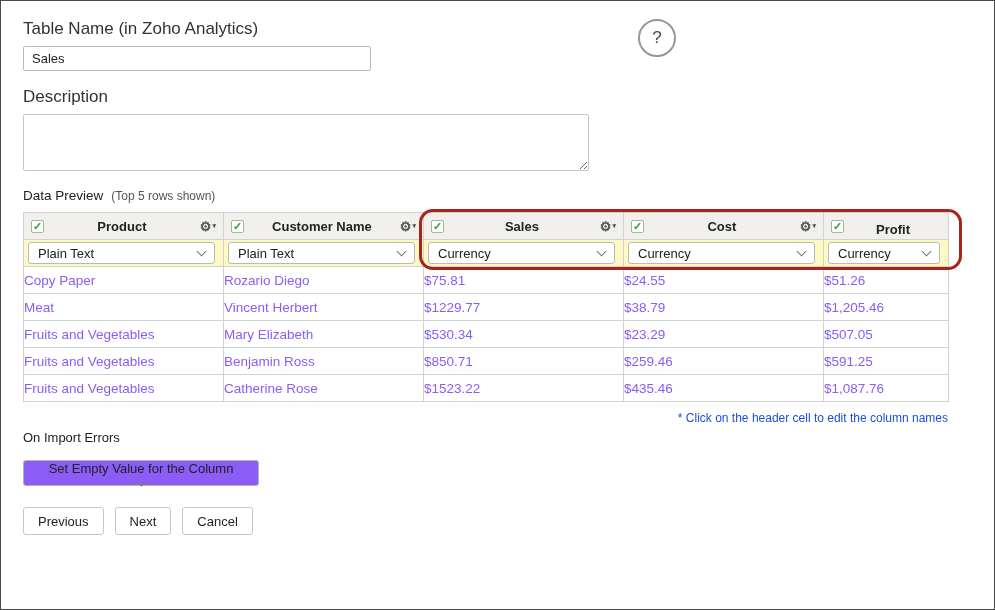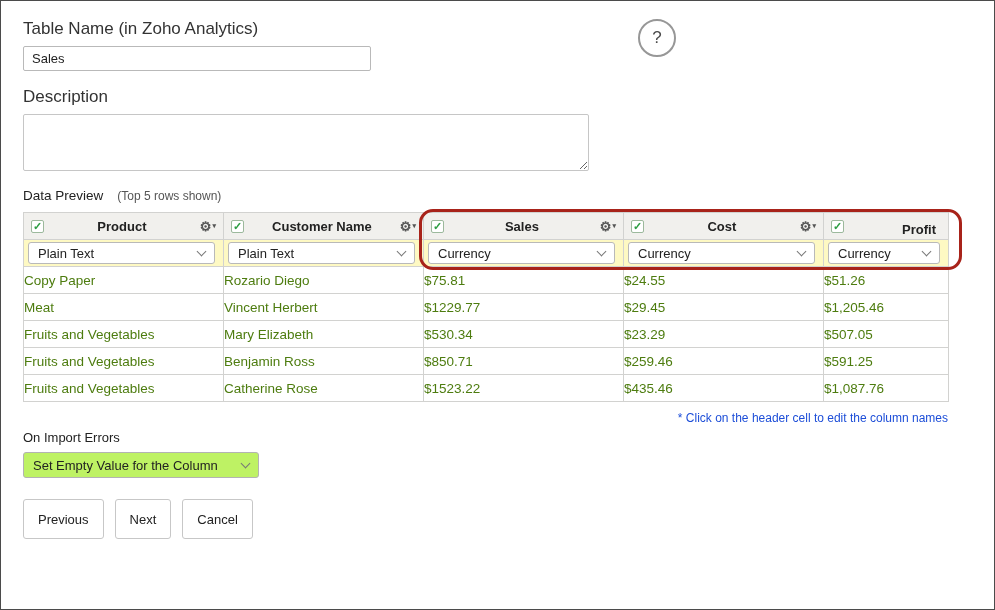--- a/index.html
+++ b/index.html
@@ -34,66 +34,66 @@
     align-items:center; justify-content:center; font-size:17px; color:#4a4a4a;
     background:#fff; cursor:pointer;
   }
   .desc-label { margin-top:16px; }
   .desc-area {
     width:566px; height:57px; border:1px solid #c6c6c6; border-radius:2px;
     resize:vertical; font-family:"Liberation Sans", sans-serif; font-size:13px;
     padding:6px 8px; color:#222; outline:none; display:block;
   }
   
-  .preview-label-row { margin-top:17px; display:flex; align-items:baseline; gap:14px;text-align:center; }
+  .preview-label-row { margin-top:17px; display:flex; align-items:baseline; gap:8px;text-align:center; }
   .preview-label { font-size:13.5px; color:#222; }
   .preview-note { font-size:12px; color:#555; }
   .table-wrap { position:relative; margin-top:9px; width:925px; }
   table.preview {
     border-collapse:collapse; width:925px; table-layout:fixed; font-size:13px;
     background:#fff;
   }
   table.preview th, table.preview td { border:1px solid #d2d2d0; height:27px; padding:0; }
   table.preview thead th { background:#f1f0ed; }
   .hcell { display:flex; align-items:center; padding:0 7px; gap:6px; cursor:pointer; }
   .checkbox {
     width:13px; height:13px; border:1px solid #9cb99c; border-radius:2px;
     background:#fff; color:#2f9e44; font-size:11px; line-height:11px;
     display:flex; align-items:center; justify-content:center; flex:none; cursor:pointer;
   }
   .col-label { flex:1; text-align:center; font-weight:bold; font-size:13px; color:#222; }
-  th.no-gear .col-label { text-align:right; padding-right:5px;margin-top:7px; }
+  th.no-gear .col-label { text-align:center; padding-right:5px;margin-top:7px; }
   .gear { color:#555; font-size:13px; flex:none; display:flex; align-items:center; gap:1px; cursor:pointer; }
   .gear .mini { font-size:7px; color:#555; }
   .tcell { padding:2px 8px 2px 4px !important; background:#fef9c3; }
   .type-select {
     height:22px; border:1px solid #b9b9b9; border-radius:3px; background:#fff;
     display:flex; align-items:center; justify-content:space-between;
     padding:0 9px; font-size:13px; color:#222; cursor:pointer;
   }
   .chev {
     width:7px; height:7px; border-left:1.5px solid #777; border-bottom:1.5px solid #777;
     transform:rotate(-45deg); margin-top:-3px; flex:none;
   }
-  td.data-cell { padding:0 9px; color:#4d7c0f; font-size:13.5px; background:#fff;margin-left:28px; }
+  td.data-cell { padding:0 9px; color:#8b5cf6; font-size:13.5px; background:#fff;margin-left:28px; }
   .red-annotation {
     position:absolute; left:396px; top:-3px; width:543px; height:61px;
     border:3px solid #a8231a; border-radius:14px; pointer-events:none;
   }
   .hint { width:925px; text-align:right; font-size:12px; color:#1d4ed8; margin-top:9px; }
   
   .err-label { margin-top:5px; font-size:13px; color:#222; }
   .err-select {
     width:236px; height:26px; border:1px solid #b3b3b3; border-radius:3px;
     display:flex; align-items:center; justify-content:space-between;
-    padding:0 9px; font-size:13px; color:#222; margin-top:7px; background:#bef264; cursor:pointer;
+    padding:0 9px; font-size:13px; color:#222; margin-top:15px; background:#8b5cf6; cursor:pointer;flex-direction:column;
   }
   .btn-row { margin-top:21px; display:flex; gap:11px; }
   .btn {
-    height:40px; padding:0 14px; border:1px solid #c7c7c7; border-radius:3px;
+    height:28px; padding:0 14px; border:1px solid #c7c7c7; border-radius:3px;
     background:#fff; font-size:13px; color:#222; display:flex; align-items:center;
     cursor:pointer; font-family:"Liberation Sans", sans-serif;text-align:center;
   }
 </style>
 </head>
 <body>
 
 <div class="screen">
 
 
@@ -208,21 +208,21 @@
               <td class="data-cell">Copy Paper</td>
               <td class="data-cell">Rozario Diego</td>
               <td class="data-cell">$75.81</td>
               <td class="data-cell">$24.55</td>
               <td class="data-cell">$51.26</td>
             </tr>
             <tr>
               <td class="data-cell">Meat</td>
               <td class="data-cell">Vincent Herbert</td>
               <td class="data-cell">$1229.77</td>
-              <td class="data-cell">$29.45</td>
+              <td class="data-cell">$38.79</td>
               <td class="data-cell">$1,205.46</td>
             </tr>
             <tr>
               <td class="data-cell">Fruits and Vegetables</td>
               <td class="data-cell">Mary Elizabeth</td>
               <td class="data-cell">$530.34</td>
               <td class="data-cell">$23.29</td>
               <td class="data-cell">$507.05</td>
             </tr>
             <tr>

